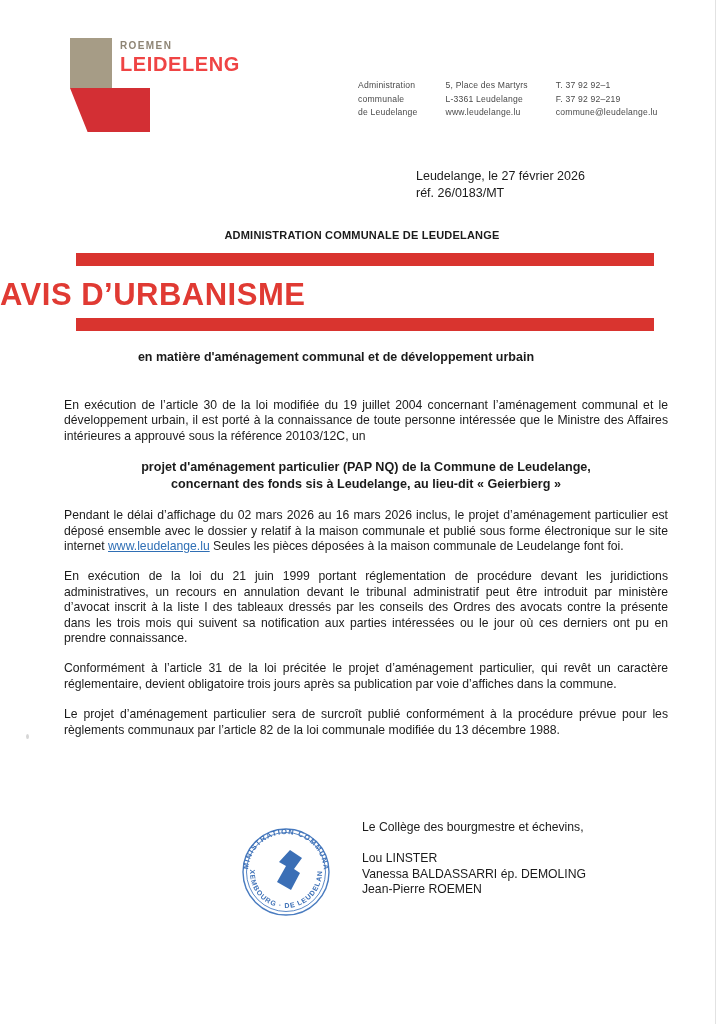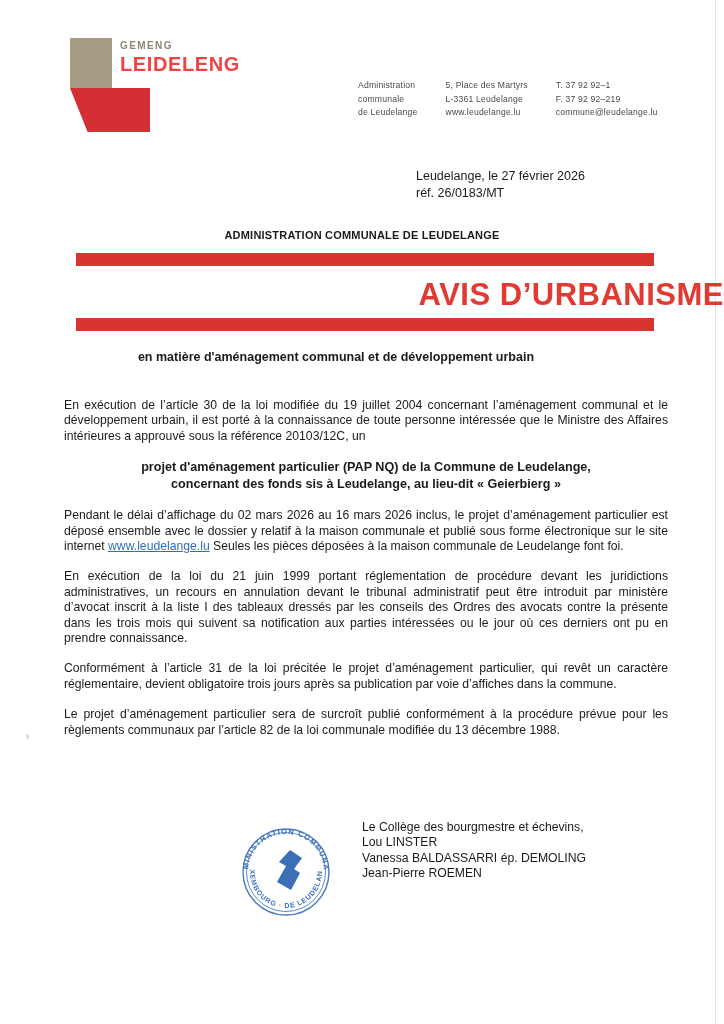--- a/index.html
+++ b/index.html
@@ -126,21 +126,21 @@
     height: 13px;
     background: #d9342f;
   }
   .bar-top { top: 253px; }
   .bar-bottom { top: 318px; }
   .avis-title {
     position: absolute;
     left: 0;
     top: 277px;
     width: 724px;
-    text-align: right;
+    text-align: left;
     font-size: 31px;
     font-weight: bold;
     color: #e03a33;
     letter-spacing: 0.5px;
   }
   .subtitle {
     position: absolute;
     left: 0;
     top: 350px;
     width: 672px;
@@ -176,21 +176,21 @@
   }
 
   
   .signature {
     position: absolute;
     left: 362px;
     top: 820px;
     font-size: 12.2px;
     line-height: 15.4px;
   }
-  .sig-names { }
+  .sig-names { margin-top: 16px; }
   .sig-names div { white-space: nowrap; }
 
   
   .seal {
     position: absolute;
     left: 234px;
     top: 820px;
     width: 104px;
     height: 104px;
   }
@@ -203,21 +203,21 @@
 
   <div class="edge-line"></div>
   <div class="scan-speck"></div>
 
   <div class="letterhead">
 
     <div class="logo">
       <div class="logo-square"></div>
       <div class="logo-flag"></div>
       <div class="logo-text">
-        <div class="logo-gemeng">GEMENG</div>
+        <div class="logo-gemeng">ROEMEN</div>
         <div class="logo-leideleng">LEIDELENG</div>
       </div>
     </div>
 
     <div class="contact">
       <div class="contact-col">
         <div>Administration</div>
         <div>communale</div>
         <div>de Leudelange</div>
       </div>

